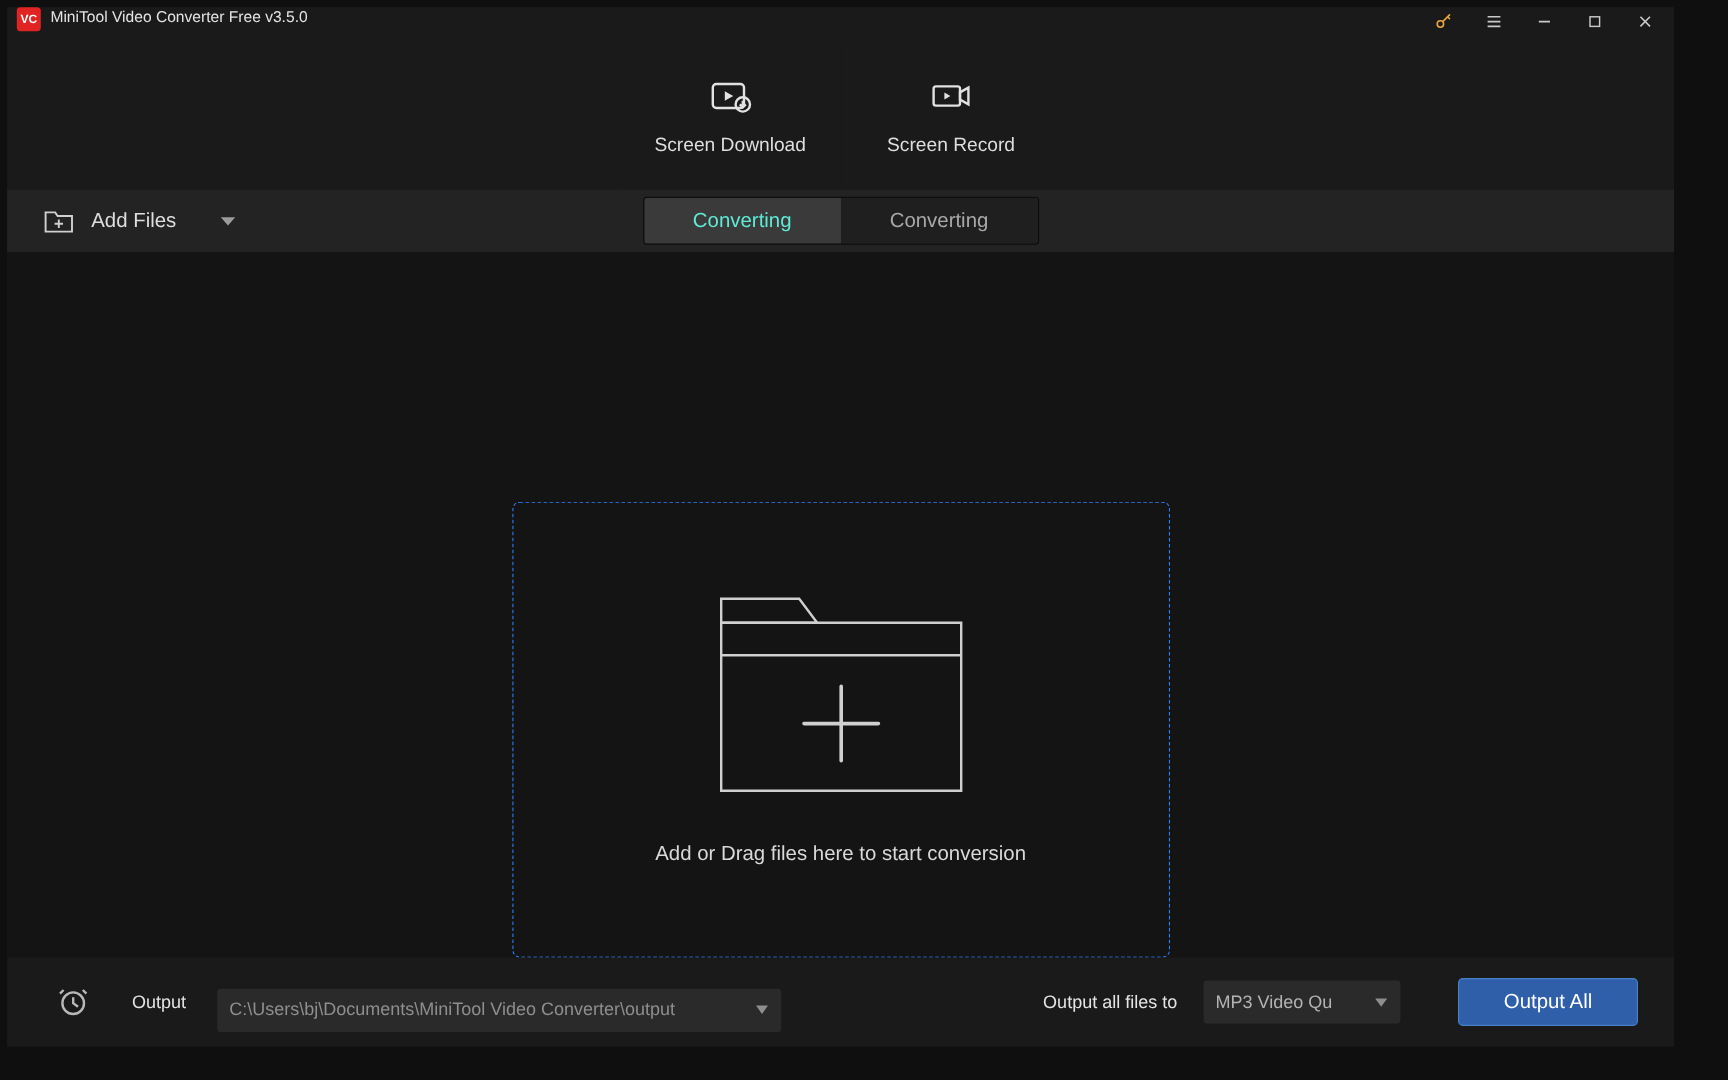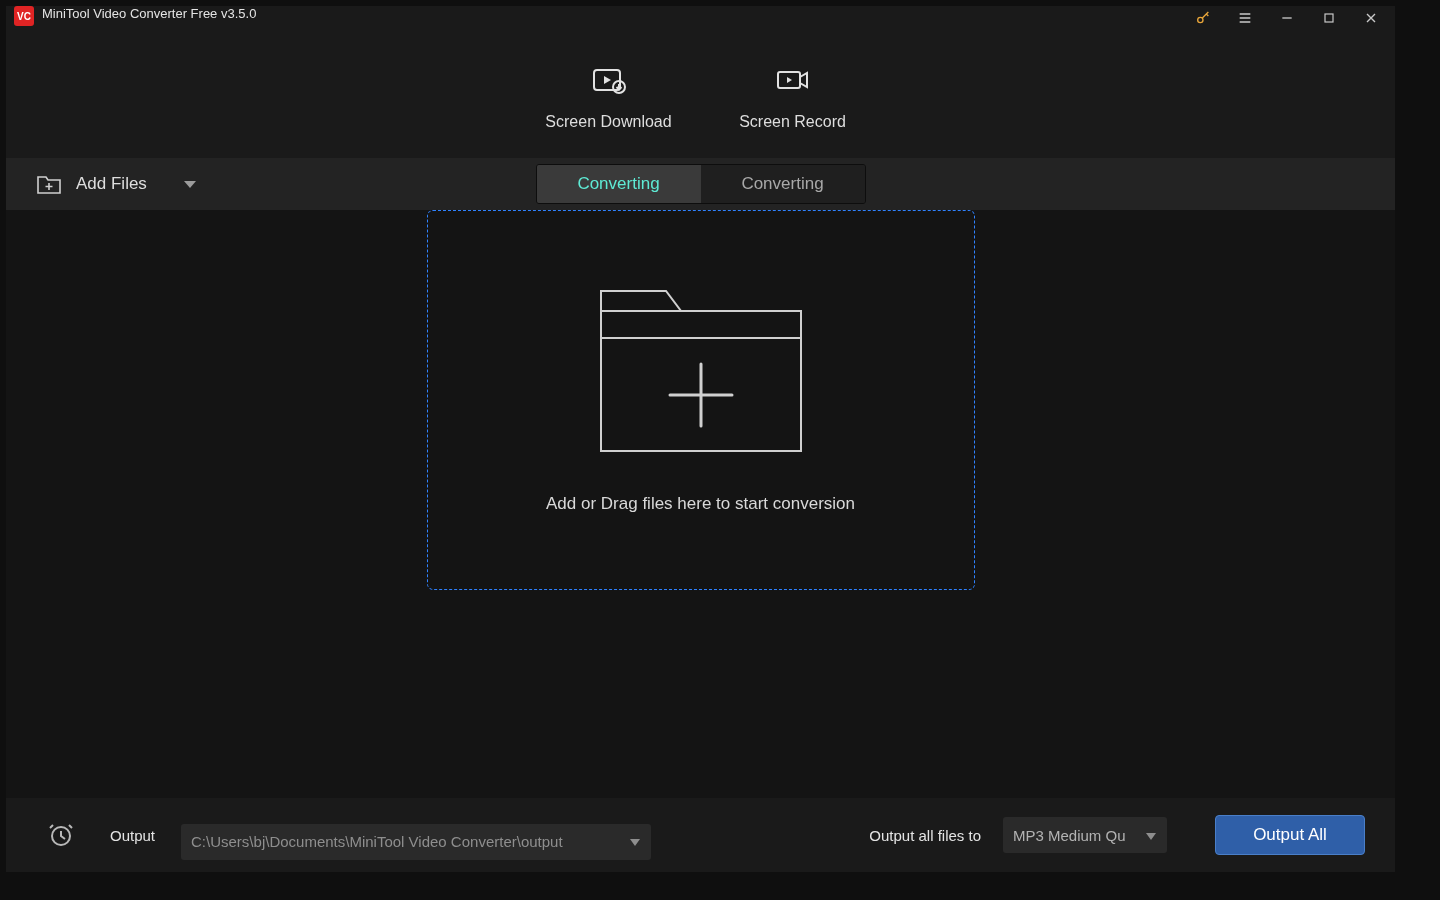--- a/index.html
+++ b/index.html
@@ -122,21 +122,21 @@
 .segmented .seg.active {
   background: #3a3a3a;
   color: #5eead4;
   font-weight: 500;
 }
 
 .content {
   flex: 1;
   background: #141414;
   display: flex;
-  align-items: flex-start;
+  align-items: flex-end;
   justify-content: center;
 }
 .dropzone {
   width: 548px;
   height: 380px;
   border: 1.5px dashed #2f82ff;
   border-radius: 6px;
   display: flex;
   flex-direction: column;
   align-items: center;
@@ -307,21 +307,21 @@
       <span>C:\Users\bj\Documents\MiniTool Video Converter\output</span>
       <span class="chev">
         <svg width="12" height="9" viewBox="0 0 12 9" fill="#8e8e8e">
             <polygon points="1,1 11,1 6,8"></polygon>
           </svg>
       </span>
     </div>
     <div class="footer-spacer"></div>
     <span class="convert-all-label">Output all files to</span>
     <div class="format-select">
-      <span>MP3 Medium Qu</span>
+      <span>MP3 Video Qu</span>
       <span>
         <svg width="12" height="9" viewBox="0 0 12 9" fill="#8e8e8e">
             <polygon points="1,1 11,1 6,8"></polygon>
           </svg>
       </span>
     </div>
     <div class="convert-all-btn">Output All</div>
   </div>
 
 </div>

